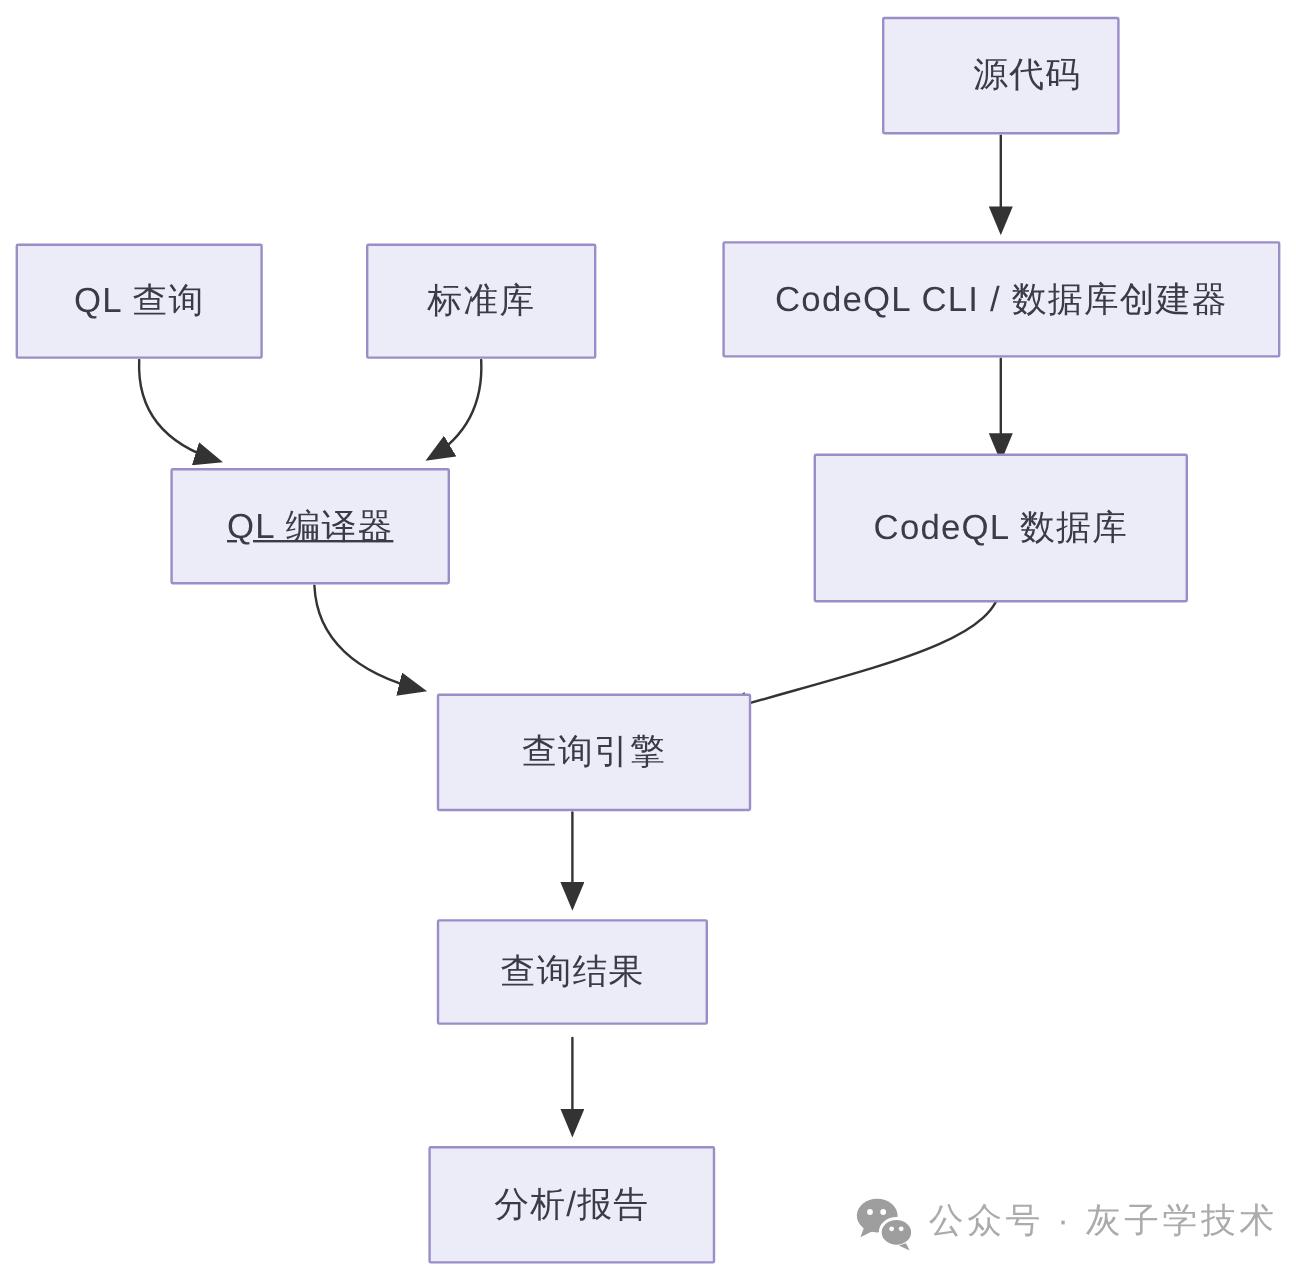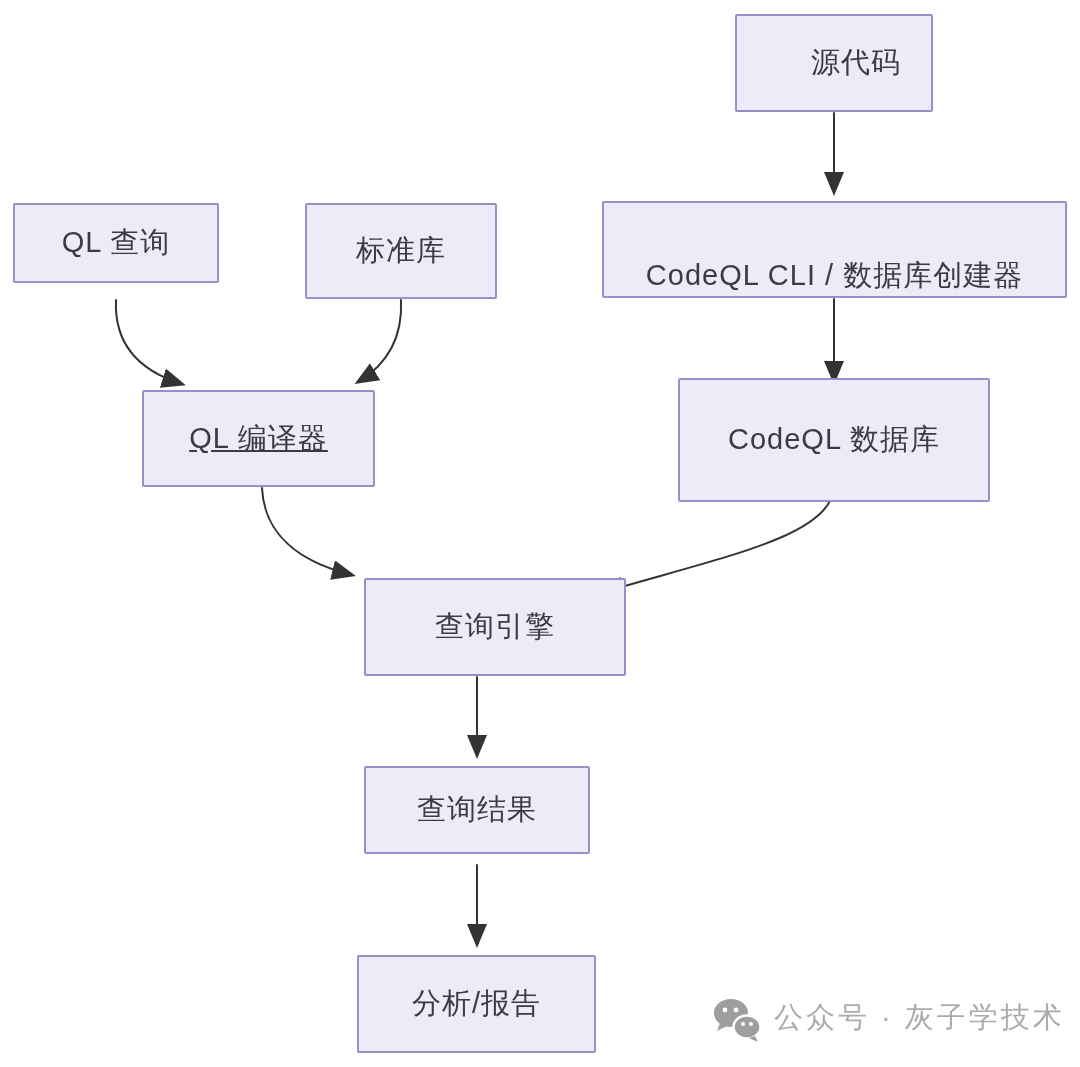--- a/index.html
+++ b/index.html
@@ -33,23 +33,23 @@
     background:var(--node-fill);
     border:2px solid var(--node-border);
     border-radius:2px;
     color:var(--node-text);
     font-size:29px;
     letter-spacing:1px;
     white-space:nowrap;
   }
   
   .n-source-code   {left:735px;top:14px; width:198px;height:98px;padding-left:44px;}
-  .n-ql-query      {left:13px; top:203px;width:206px;height:80px;}
+  .n-ql-query      {left:13px; top:203px;width:206px;height:96px;}
   .n-std-lib       {left:305px;top:203px;width:192px;height:96px;text-align:right;}
-  .n-codeql-cli    {left:602px;top:201px;width:465px;height:97px;align-items:flex-end;}
+  .n-codeql-cli    {left:602px;top:201px;width:465px;height:97px;}
   .n-ql-compiler   {left:142px;top:390px;width:233px;height:97px;text-decoration:underline;}
   .n-codeql-db     {left:678px;top:378px;width:312px;height:124px;}
   .n-query-engine  {left:364px;top:578px;width:262px;height:98px;}
   .n-query-results {left:364px;top:766px;width:226px;height:88px;}
   .n-analysis-rep  {left:357px;top:955px;width:239px;height:98px;}
 
   .watermark{
     position:absolute;
     left:712px;top:998px;
     display:flex;

